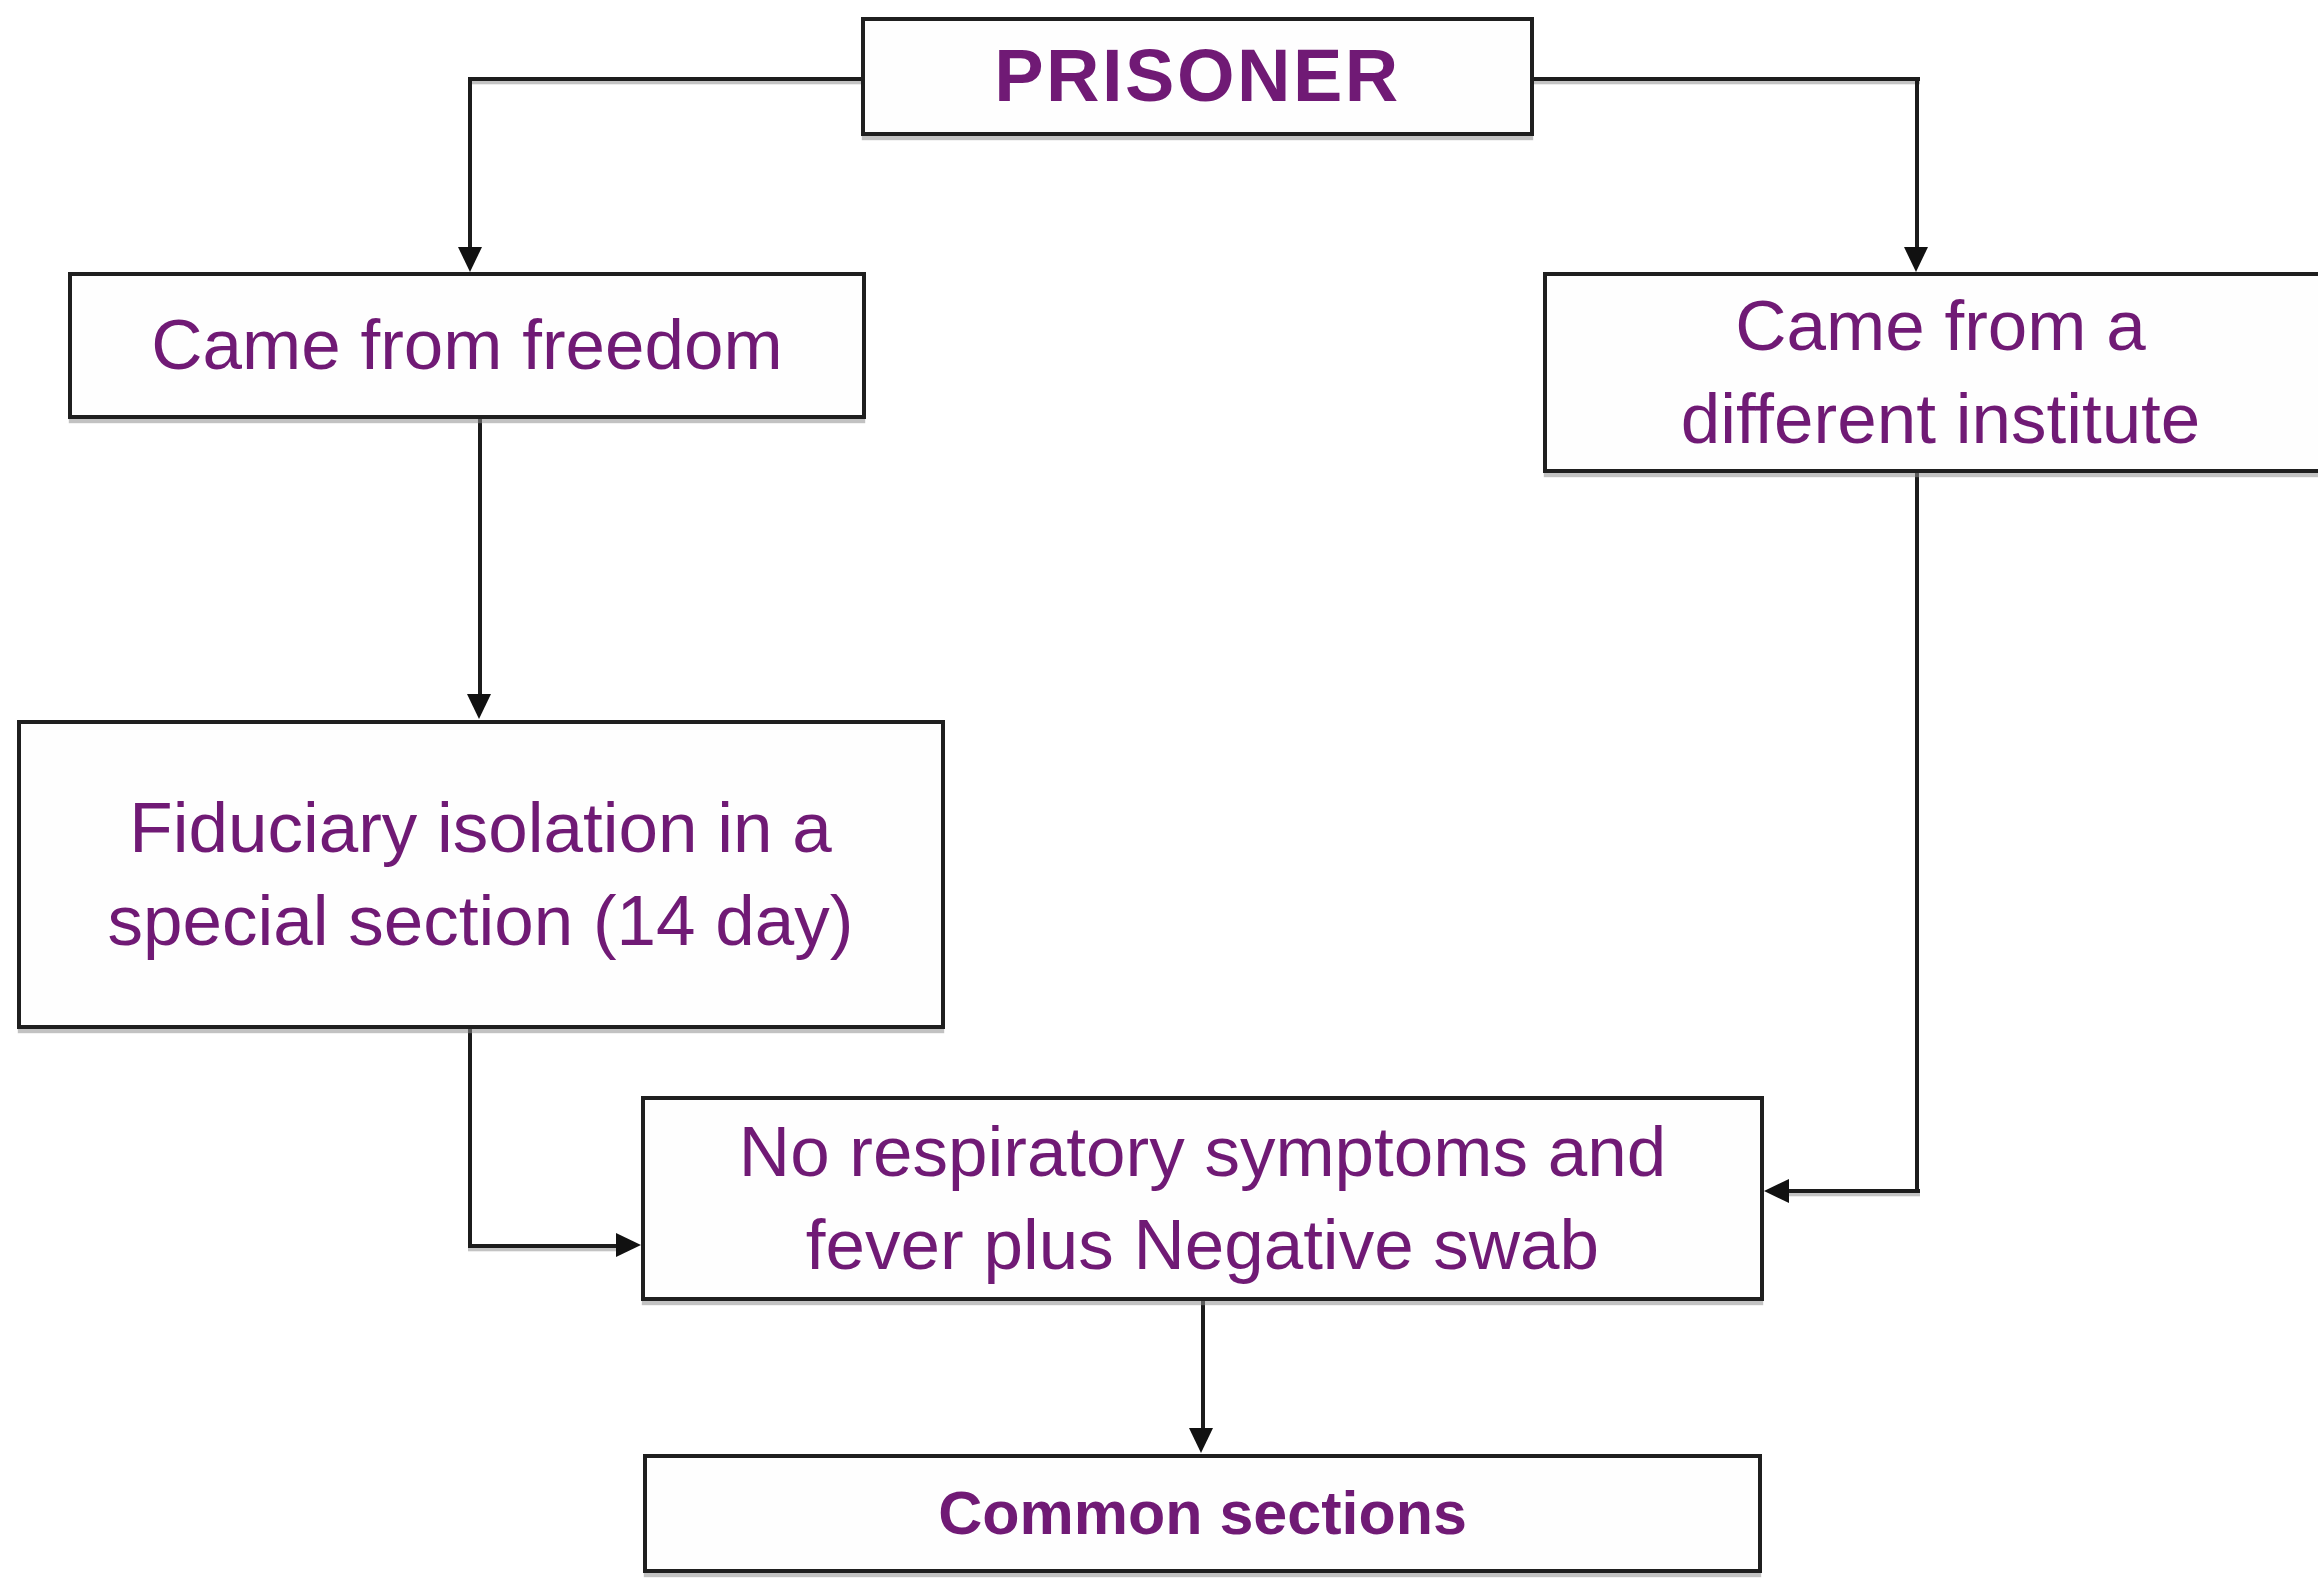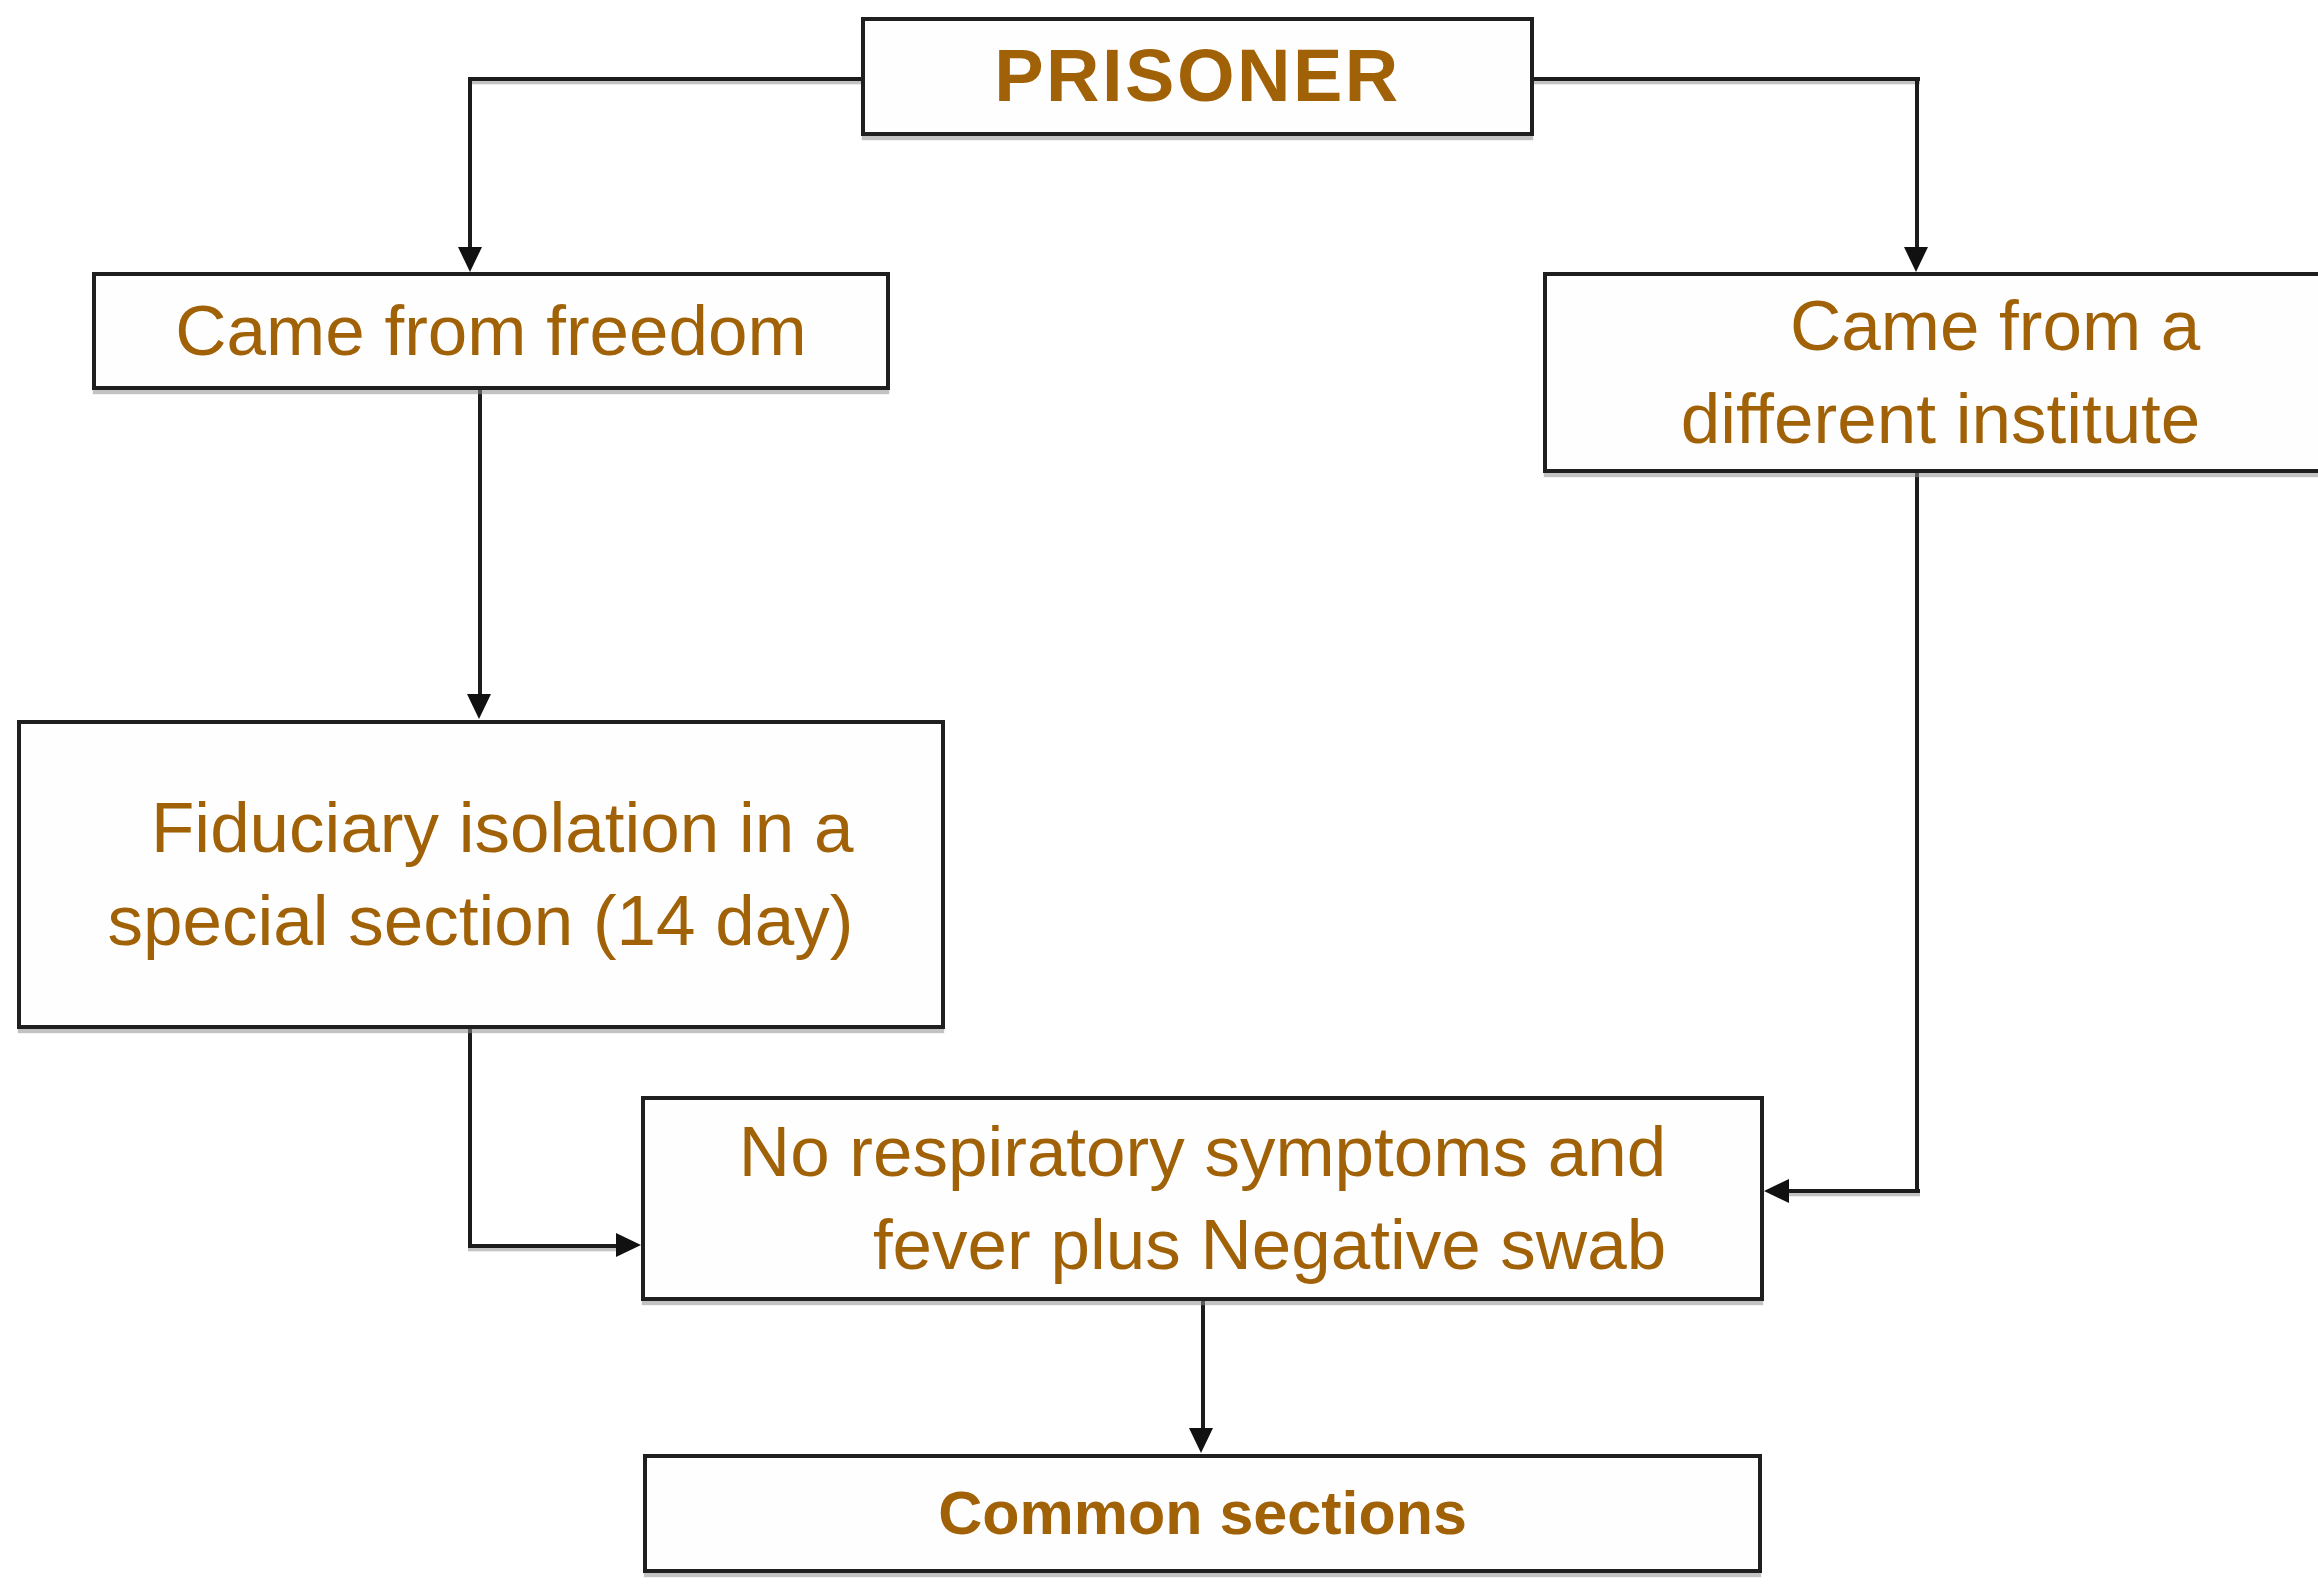--- a/index.html
+++ b/index.html
@@ -24,22 +24,21 @@
     align-items: center;
     justify-content: center;
     text-align: center;
     box-shadow: 0 5px 0 -0.8px rgba(143,143,143,0.55);
     z-index: 2;
   }
   .node .label {
     white-space: pre-line;
     font-size: 71px;
     line-height: 1.3;
-    color: #a16207;
-    text-align: right;
+    color: #701a75;
   }
   .node .label.bold {
     font-weight: bold;
   }
   #n-prisoner .label   { font-size: 74px; letter-spacing: 2.5px; }
   #n-common   .label   { font-size: 61px; }
   .hline, .vline {
     position: absolute;
     background: #1c1c1c;
     z-index: 1;
@@ -70,21 +69,21 @@
 </style>
 </head>
 <body>
 
 <div id="canvas">
 
   <div class="node" id="n-prisoner" style="left:861px; top:16.5px; width:673px; height:119px;">
     <span class="label bold">PRISONER</span>
   </div>
 
-  <div class="node" id="n-freedom" style="left:92px; top:272px; width:798px; height:118px;">
+  <div class="node" id="n-freedom" style="left:68px; top:272px; width:798px; height:147px;">
     <span class="label">Came from freedom</span>
   </div>
 
   <div class="node" id="n-institute" style="left:1519px; top:272px; width:795px; height:201px;margin-left:24px;">
     <span class="label">Came from a
 different institute</span>
   </div>
 
   <div class="node" id="n-isolation" style="left:16.5px; top:720px; width:928px; height:309px;">
     <span class="label">Fiduciary isolation in a

